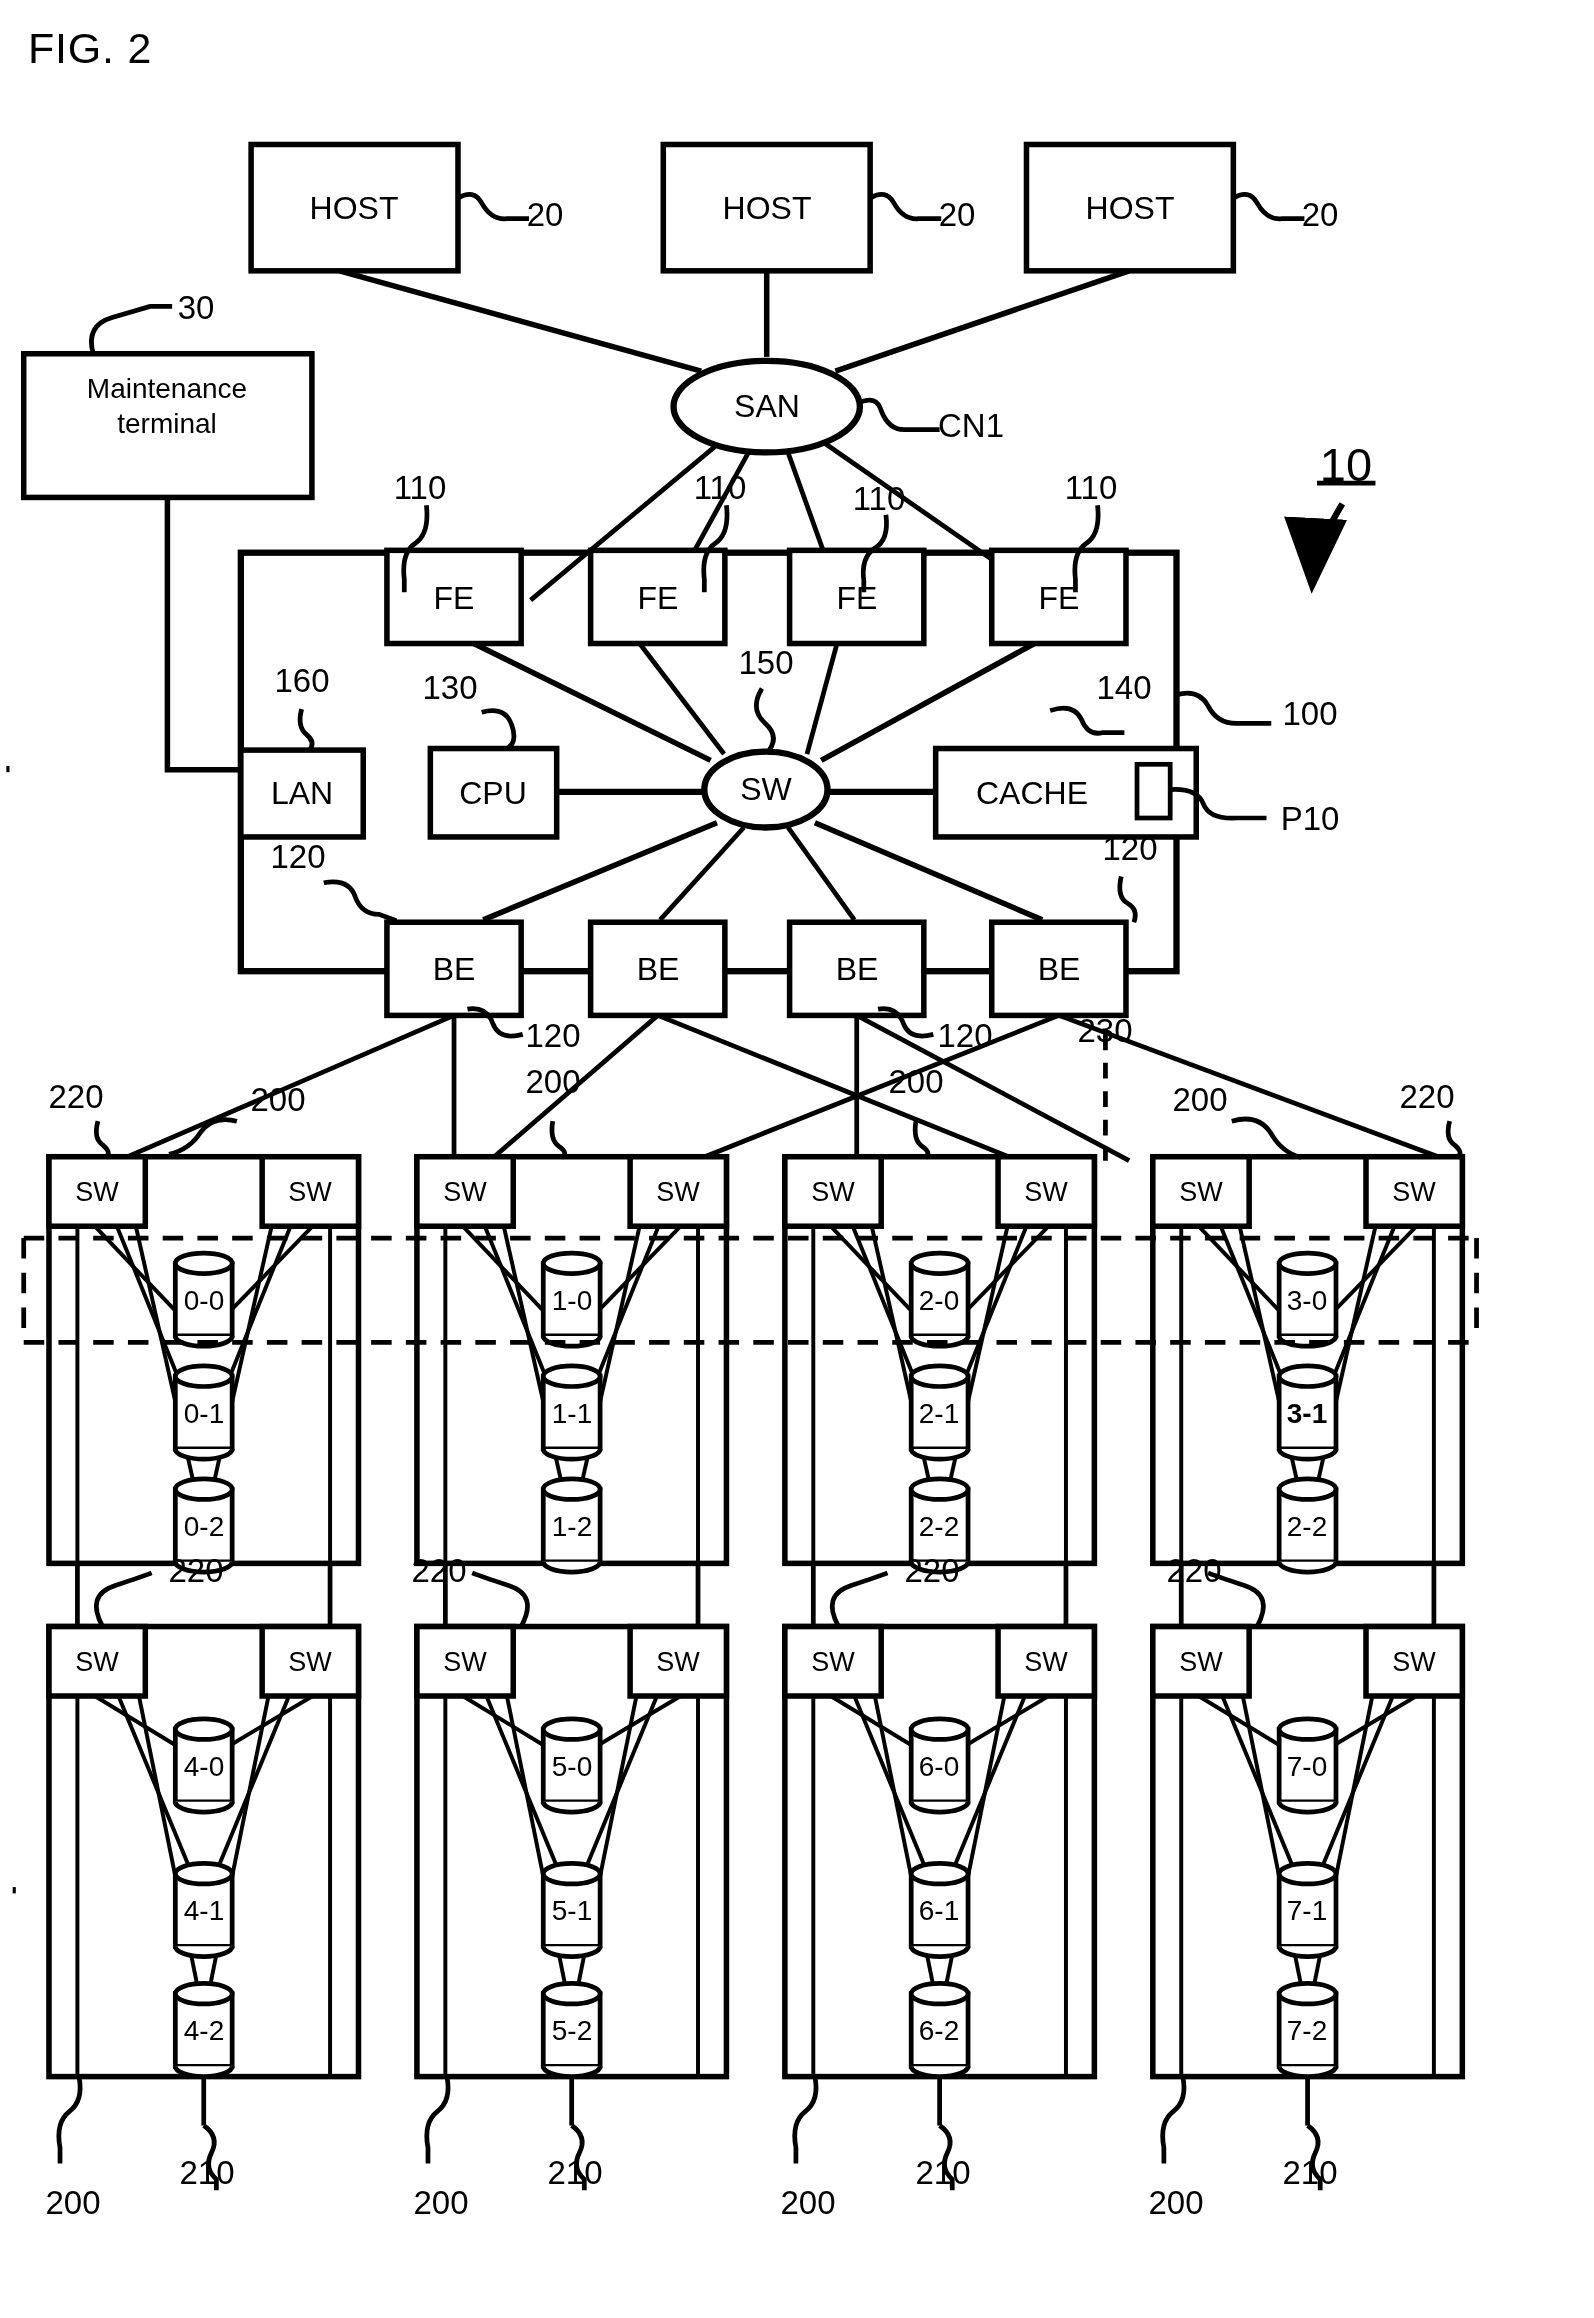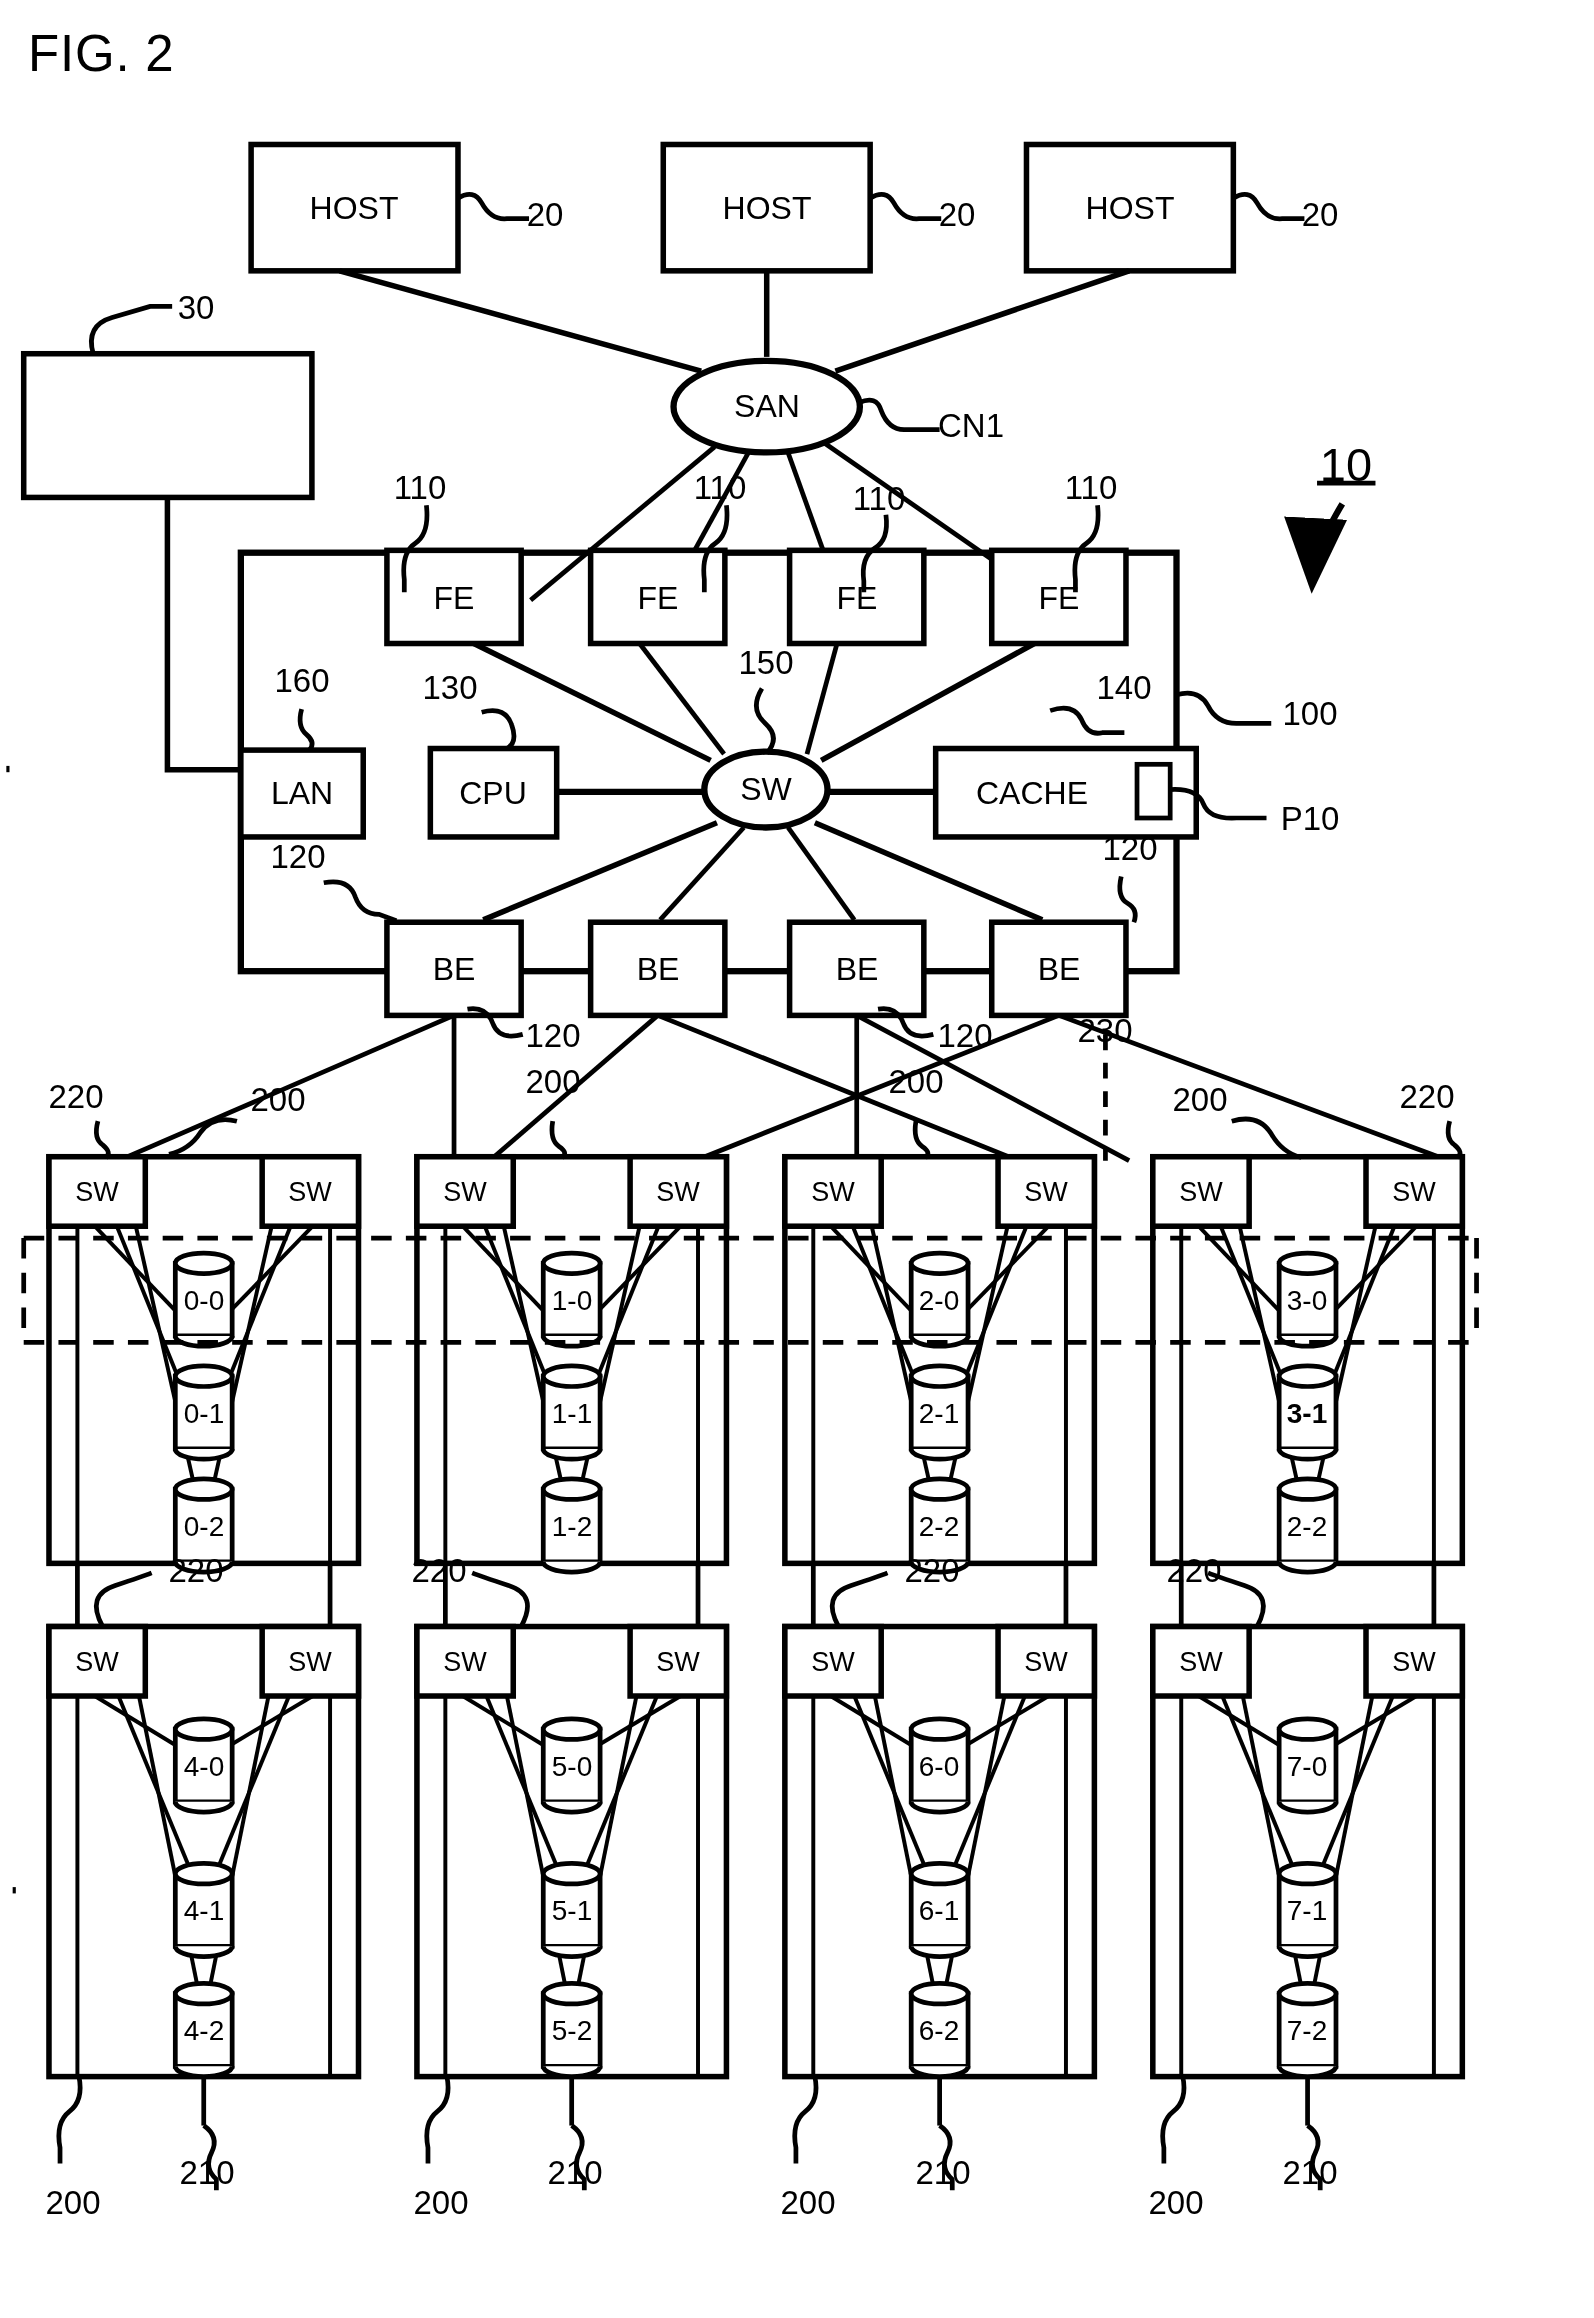--- a/index.html
+++ b/index.html
@@ -1,21 +1,21 @@
 <!DOCTYPE html>
 <html style="font-size:12.6px"><head>
 <meta charset="utf-8">
 <style>
   html,body{margin:0;padding:0;background:#fff;}
   body{width:1595px;height:2319px;position:relative;
        font-family:"Liberation Sans", sans-serif;color:#000;}
   #root{position:relative;width:1595px;height:2319px;overflow:hidden;}
   svg.layer{position:absolute;top:0;left:0;width:1595px;height:2319px;}
   .txt{position:absolute;white-space:nowrap;font-family:"Liberation Sans",sans-serif;}
-  .figtitle{font-size:51px;font-weight:400;letter-spacing:0.8px;}
+  .figtitle{font-size:43px;font-weight:400;letter-spacing:0.8px;}
   .boxlabel{font-size:32px;}
   .reflabel{font-size:33px;}
   .disklabel{font-size:28px;}
   .swlabel{font-size:27px;}
   .mtlabel{font-size:28px;line-height:1.25;text-align:center;}
   .ctr{transform:translate(-50%,-50%);}
 </style>
 </head>
 <body>
 
@@ -369,20 +369,24 @@
   <div class="txt boxlabel ctr" style="left:767px; top:208px;">HOST</div>
   <div class="txt boxlabel ctr" style="left:1130px; top:208px;">HOST</div>
 
   <div class="txt reflabel ctr" style="left:545px; top:215px;">20</div>
   <div class="txt reflabel ctr" style="left:957px; top:215px;">20</div>
   <div class="txt reflabel ctr" style="left:1320px; top:215px;">20</div>
 
   <div class="txt boxlabel ctr" style="left:767px; top:406px;">SAN</div>
   <div class="txt reflabel ctr" style="left:971px; top:426px;">CN1</div>
 
+  <div class="txt mtlabel" style="left:167px; top:406px; transform:translate(-50%,-50%); width:268px;">
+    <span>Maintenance</span><br>
+    <span>terminal</span>
+  </div>
   <div class="txt reflabel ctr" style="left:196px; top:308px;">30</div>
 
   <div class="txt boxlabel ctr" style="left:454px; top:598px;">FE</div>
   <div class="txt boxlabel ctr" style="left:658px; top:598px;">FE</div>
   <div class="txt boxlabel ctr" style="left:857px; top:598px;">FE</div>
   <div class="txt boxlabel ctr" style="left:1059px; top:598px;">FE</div>
 
   <div class="txt reflabel ctr" style="left:420px; top:488px;">110</div>
   <div class="txt reflabel ctr" style="left:720px; top:488px;">110</div>
   <div class="txt reflabel ctr" style="left:879px; top:499px;">110</div>

